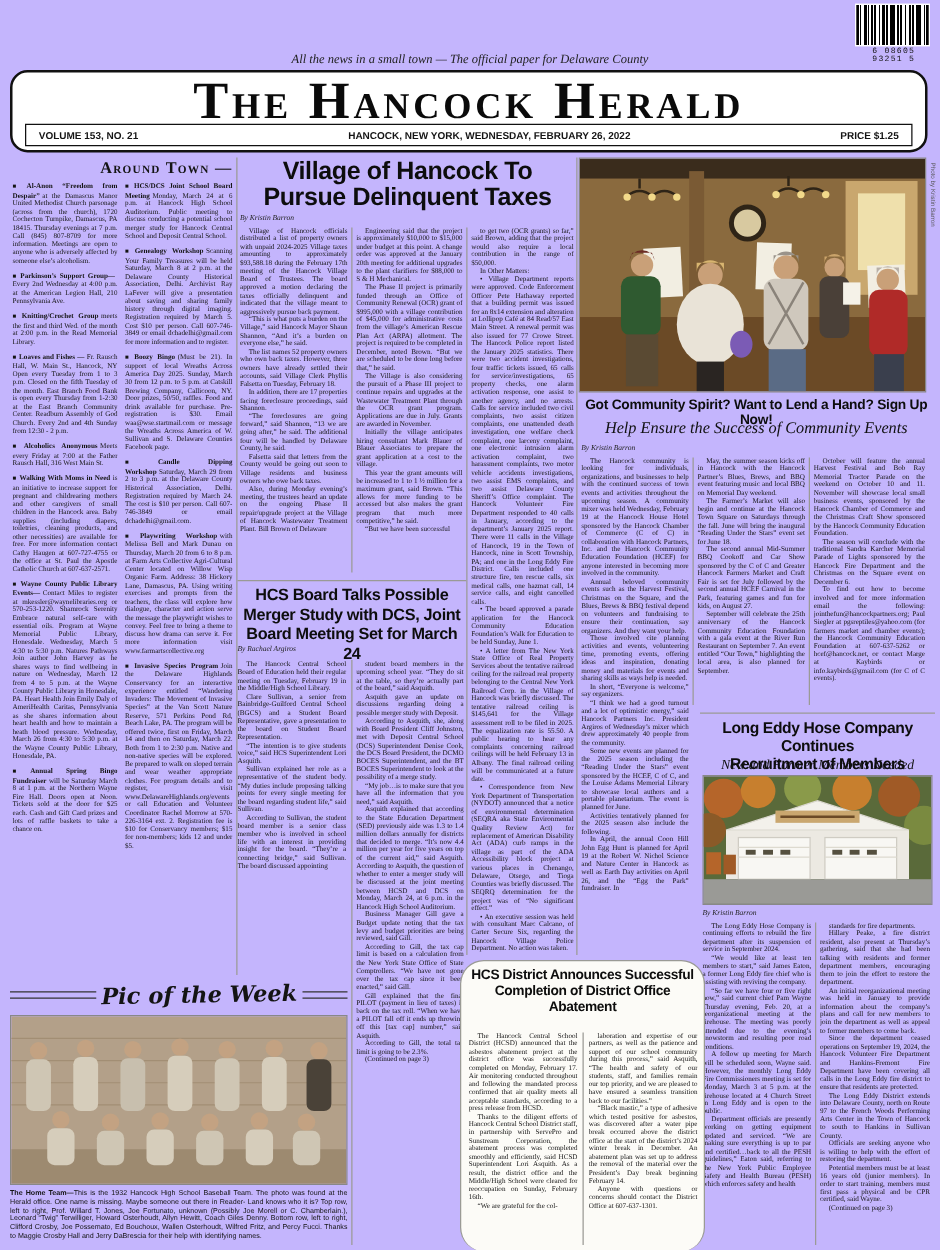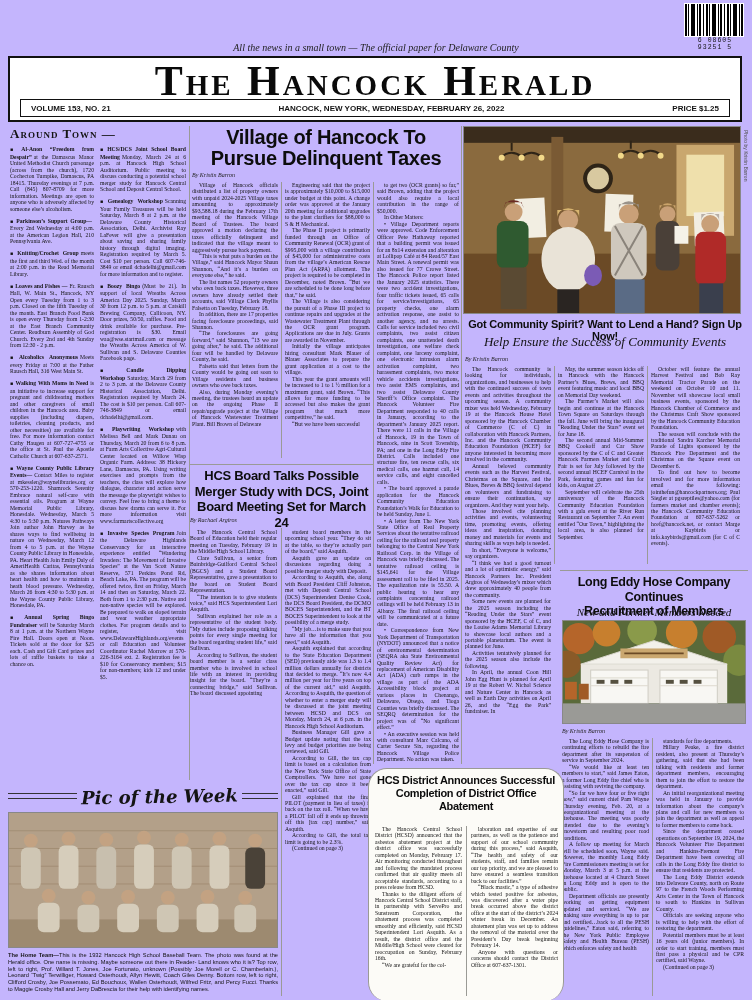--- a/index.html
+++ b/index.html
@@ -22,21 +22,21 @@
   
   .vrule{width:1px;background:#9a9a95;}
   .hrule{height:1px;background:#9a9a95;}
   
   .col{font-size:5.7px;line-height:6.45px;text-align:justify;overflow:hidden;}
   .col p{margin:0;text-indent:7px;}
   .at-col{font-size:5.7px;line-height:6.5px;text-align:justify;overflow:hidden;}
   .at-item{margin:0 0 5.5px 0;}
   .at-item .sq{font-size:5px;margin-right:2px;}
   .at-item b{margin-right:2px;}
-  #at-header{font-variant:small-caps;font-weight:bold;font-size:13px;letter-spacing:1px;}
+  #at-header{font-variant:small-caps;font-weight:bold;font-size:13px;letter-spacing:1px;text-align:right;}
   .headline{font-family:"Liberation Sans",sans-serif;font-weight:bold;text-align:center;
      white-space:pre-line;color:#0d0d0d;letter-spacing:-0.3px;}
   #village-headline{font-size:20px;line-height:21px;}
   #hcs-headline{font-size:13px;line-height:15.5px;}
   #spirit-headline{font-size:11px;line-height:12px;letter-spacing:-0.2px;}
   #abate-headline{font-size:11px;line-height:13px;}
   #le-headline{font-size:12.5px;line-height:14.5px;}
   .subhead{font-family:"Liberation Serif",serif;font-style:italic;text-align:center;color:#111;}
   #spirit-subhead{font-size:13px;}
   #le-subhead{font-size:11px;}
@@ -56,21 +56,21 @@
 
 <div id="page">
 
   <div class="abs" style="left:684px;top:3px;width:62px;">
     <div id="barcode-bars"></div>
     <div id="barcode-digits">6 08605 93251 5</div>
   </div>
 
   <div id="tagline" class="abs" style="left:0;top:42px;">All the news in a small town — The official paper for Delaware County</div>
 
-  <div id="masthead" class="abs" style="left:8px;top:56px;width:730px;height:62px;">
+  <div id="masthead" class="abs" style="left:8px;top:56px;width:730px;height:62px;border-radius:14px;">
     <div id="mast-title">The Hancock Herald</div>
     <div id="mast-strip">
       <span>VOLUME 153, NO. 21</span>
       <span>HANCOCK, NEW YORK, WEDNESDAY, FEBRUARY 26, 2022</span>
       <span>PRICE  $1.25</span>
     </div>
   </div>
 
   <div id="at-header" class="abs" style="left:10px;top:126px;width:176px;">Around Town —</div>
   <div class="abs at-col" style="left:10px;top:146px;width:84px;height:634px;">

